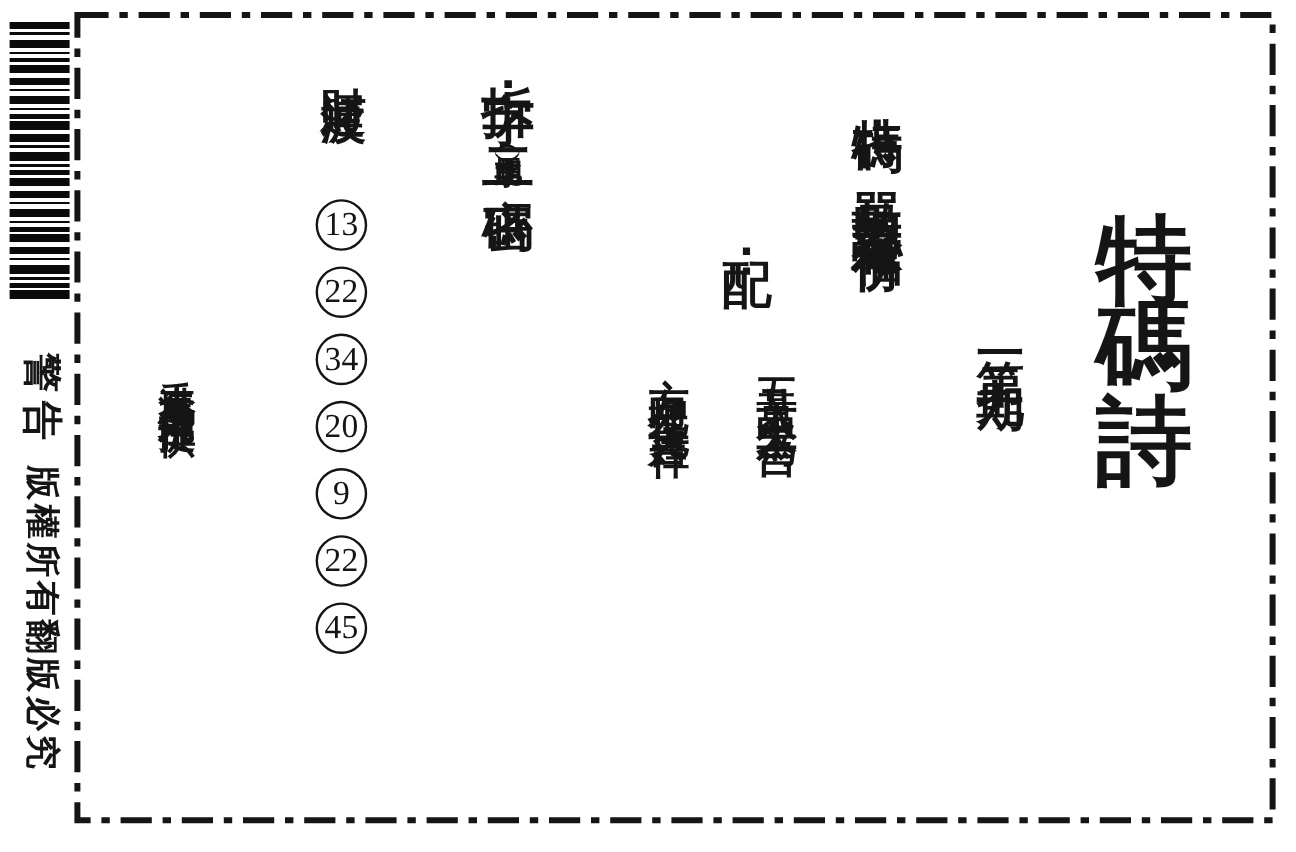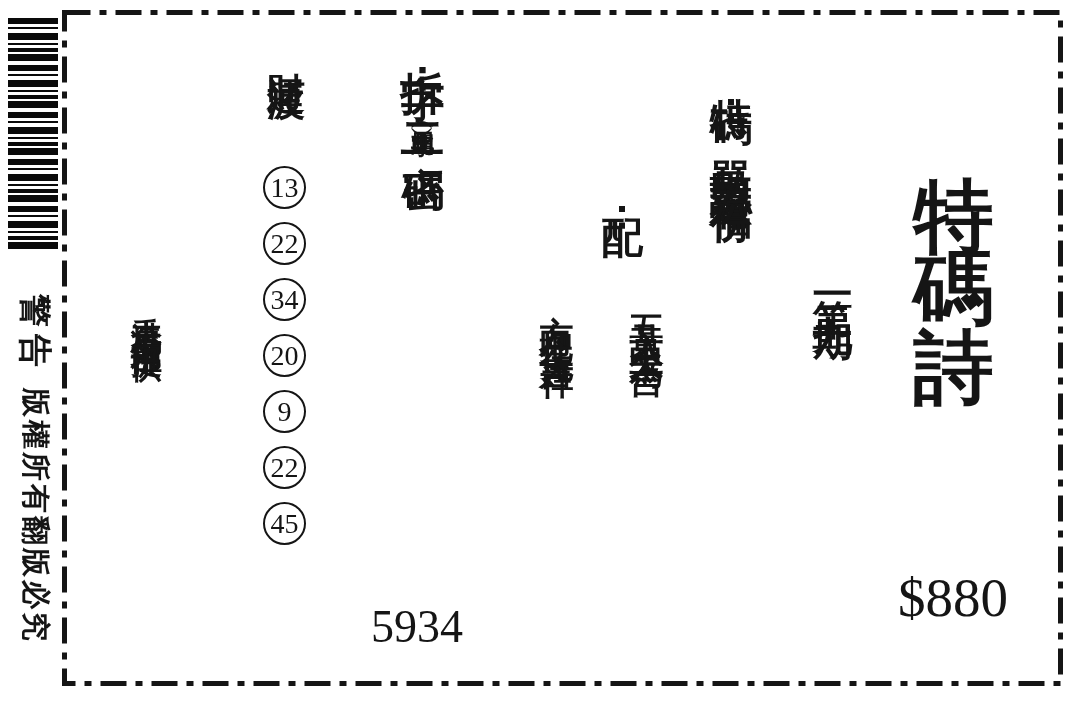--- a/index.html
+++ b/index.html
@@ -106,27 +106,25 @@
       <span>45</span>
     </div>
   </div>
 
   <div class="vtext split">
     <span class="big">拆字：二</span>
     <span class="note">（此字用一期）</span>
     <span class="big2">密碼</span>
   </div>
 
-  <div class="code">5934</div>
 
   <div class="vtext pairing-label">配：</div>
   <div class="vtext pair-right">五黃入中未為吉</div>
   <div class="vtext pair-left">方向把住兔吉祥</div>
 
   <div class="vtext special">特碼：單數認定有福份</div>
 
   <div class="vtext issue">第一二九期</div>
 
   <div class="vtext title">特碼詩</div>
 
-  <div class="price">$880</div>
 
 </div>
 
 </body></html>

